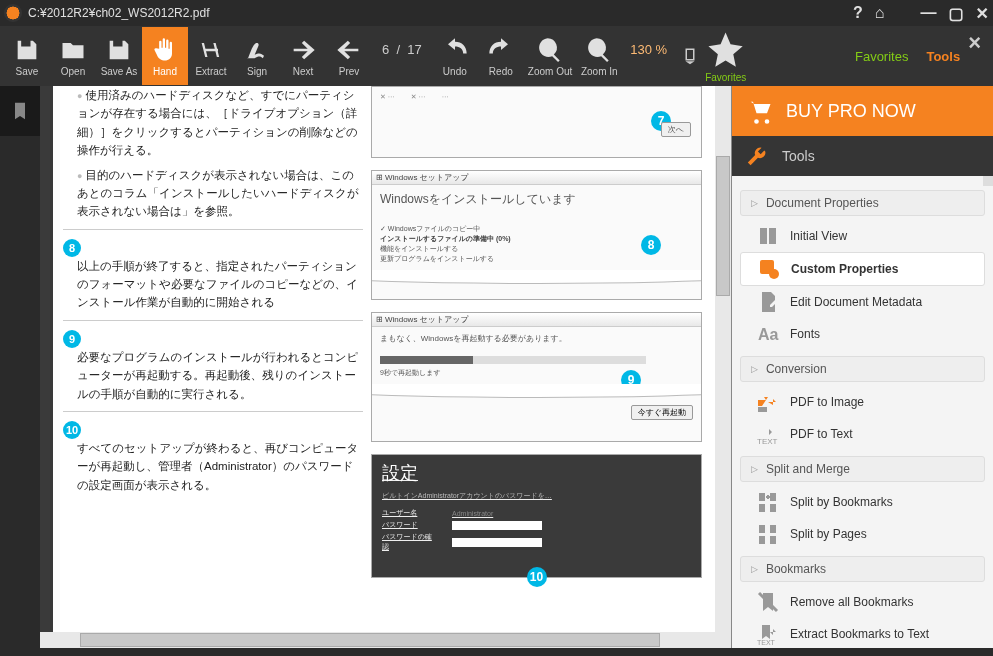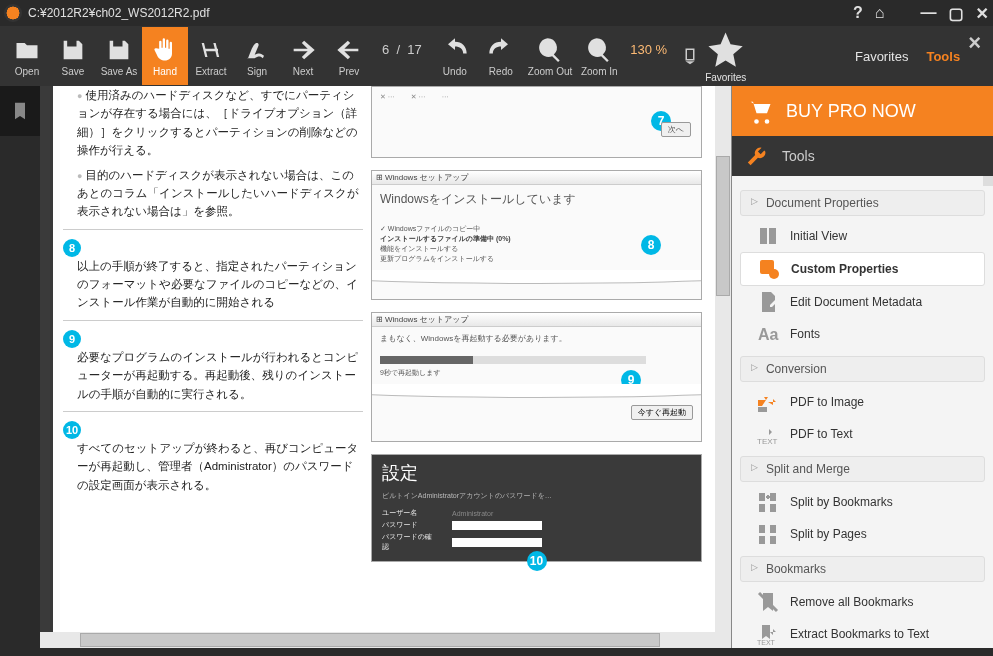--- a/index.html
+++ b/index.html
@@ -15,21 +15,21 @@
   .tool-btn { display: flex; flex-direction: column; align-items: center; justify-content: center; min-width: 46px; height: 58px; cursor: pointer; padding: 2px 4px; gap: 2px; }
   .tool-btn.active { background: #f58220; color: #fff; }
   .tool-btn svg { width: 28px; height: 28px; fill: #e0e0e0; }
   .tool-btn.active svg { fill: #fff; }
   .tool-btn span { white-space: nowrap; }
   .page-indicator { color: #ccc; font-size: 13px; margin: 0 10px; padding-bottom: 14px; }
   .zoom-level { color: #fdba74; font-size: 13px; margin: 0 8px; padding-bottom: 14px; }
   .tool-spacer { flex: 1; }
   .close-tools { color: #ccc; font-size: 22px; font-weight: bold; padding: 0 8px; cursor: pointer; align-self: flex-start; padding-top: 4px; }
   .right-tabs { display: flex; gap: 18px; font-size: 13px; align-items: center; }
-  .right-tab { color: #e5e5e5; cursor: pointer; }
+  .right-tab { color: #84cc16; cursor: pointer; }
   .right-tab.active { color: #f58220; font-weight: bold; }
   .right-tab.fav-vert { display:flex; flex-direction:column; align-items:center; font-size:10px; gap:1px;}
   
   .main { display: flex; height: calc(100% - 86px - 8px); }
   
   .sidebar-left { width: 40px; background: #2a2a2a; }
   .sidebar-tab { width: 40px; height: 50px; display: flex; align-items: center; justify-content: center; background: #1a1a1a; }
   .sidebar-tab svg { width: 20px; height: 20px; fill: #888; }
   
   .doc-area { flex: 1; background: #3a3a3a; display: flex; justify-content: center; overflow: hidden; position: relative; }
@@ -55,21 +55,21 @@
   .dark-input { background: #fff; width: 90px; height: 9px; display: inline-block; }
   .dark-row { display: flex; gap: 20px; padding: 1px 10px; font-size: 7px; align-items: center; }
   
   .tools-panel { width: 262px; background: #fff; display: flex; flex-direction: column; border-left: 1px solid #888; }
   .buy-strip { height: 50px; background: #f58220; display: flex; align-items: center; color: #fff; padding: 0 14px; font-size: 18px; gap: 12px; }
   .buy-strip svg { width: 28px; height: 28px; fill: #fff; }
   .tools-strip { height: 40px; background: #353535; display: flex; align-items: center; color: #ccc; padding: 0 14px; font-size: 14px; gap: 14px; }
   .tools-strip svg { width: 22px; height: 22px; fill: #f58220; }
   
   .tools-list { flex: 1; background: #f4f4f4; overflow-y: auto; padding: 8px 8px 8px 8px; }
-  .section-header { background: #eee; border: 1px solid #ddd; border-radius: 3px; padding: 5px 10px; font-size: 12px; color: #555; display: flex; gap: 8px; margin: 6px 0 4px; cursor: pointer; }
+  .section-header { background: #eee; border: 1px solid #ddd; border-radius: 3px; padding: 5px 10px; font-size: 12px; color: #555; display: flex; align-items: center; gap: 8px; margin: 6px 0 4px; cursor: pointer; }
   .section-header::before { content: '▷'; font-size: 9px; color: #999; }
   .tool-item { display: flex; align-items: center; gap: 10px; padding: 4px 8px 4px 16px; font-size: 12px; color: #333; cursor: pointer; }
   .tool-item.active { background: #fff; border: 1px solid #ddd; border-radius: 3px; font-weight: bold; }
   .tool-item.active .ti-icon { fill: #f58220; }
   .ti-icon { width: 24px; height: 24px; fill: #999; }
   .ti-icon.orange { fill: #f58220; }
   
   .status-strip { height: 8px; background: #2a2a2a; }
   .scroll-corner { position: absolute; right: 0; top: 0; width: 10px; height: 10px; background: #ddd; }
   
@@ -94,29 +94,29 @@
     <span style="width:12px"></span>
     <span>—</span>
     <span>▢</span>
     <span>✕</span>
   </div>
 </div>
 
 <div class="toolbar">
   <div class="tool-btn">
     <svg viewBox="0 0 24 24">
+        <path d="M4 4h13l3 3v13H4zM7 4v5h8V4zM7 13h10v6H7z"></path>
+      </svg>
+    <span>Save</span>
+  </div>
+  <div class="tool-btn">
+    <svg viewBox="0 0 24 24">
         <path d="M3 6h7l2 2h9v11H3z"></path>
       </svg>
     <span>Open</span>
-  </div>
-  <div class="tool-btn">
-    <svg viewBox="0 0 24 24">
-        <path d="M4 4h13l3 3v13H4zM7 4v5h8V4zM7 13h10v6H7z"></path>
-      </svg>
-    <span>Save</span>
   </div>
   <div class="tool-btn">
     <svg viewBox="0 0 24 24">
         <path d="M4 4h13l3 3v13H4zM7 4v5h8V4zM7 13h10v6H7z"></path>
       </svg>
     <span>Save As</span>
   </div>
   <div class="tool-btn active">
     <svg viewBox="0 0 24 24">
         <path d="M7 11V5a1 1 0 012 0v5h1V3a1 1 0 012 0v7h1V4a1 1 0 012 0v7h1V6a1 1 0 012 0v9c0 4-3 6-6 6s-6-2-7-5l-2-4c-.4-1 .6-2 1.5-1.4L7 11z"></path>
@@ -255,21 +255,21 @@
             <div style="background:#ddd; height:8px; width:85%; position:relative;">
                 <div style="background:#666; width:35%; height:8px;"></div>
               </div>
             <div style="font-size:7px; margin-top:4px;">9秒で再起動します</div>
             <div class="thumb-num" style="right:60px; bottom:-6px;">9</div>
           </div>
           <div class="wavy"></div>
           <div style="text-align:right; padding:3px 8px; font-size:7.5px;"><span class="thumb-btn">今すぐ再起動</span></div>
         </div>
 
-        <div class="thumb dark-thumb" style="height:108px;">
+        <div class="thumb dark-thumb" style="height:124px;text-decoration:underline;">
           <h3>設定</h3>
           <div style="padding:2px 10px 6px; font-size:7px; color:#bbb;">ビルトインAdministratorアカウントのパスワードを…</div>
           <div class="dark-row">
               <span style="width:50px">ユーザー名</span>
               <span style="color:#888">Administrator</span>
             </div>
           <div class="dark-row">
               <span style="width:50px">パスワード</span>
               <span class="dark-input"></span>
             </div>

